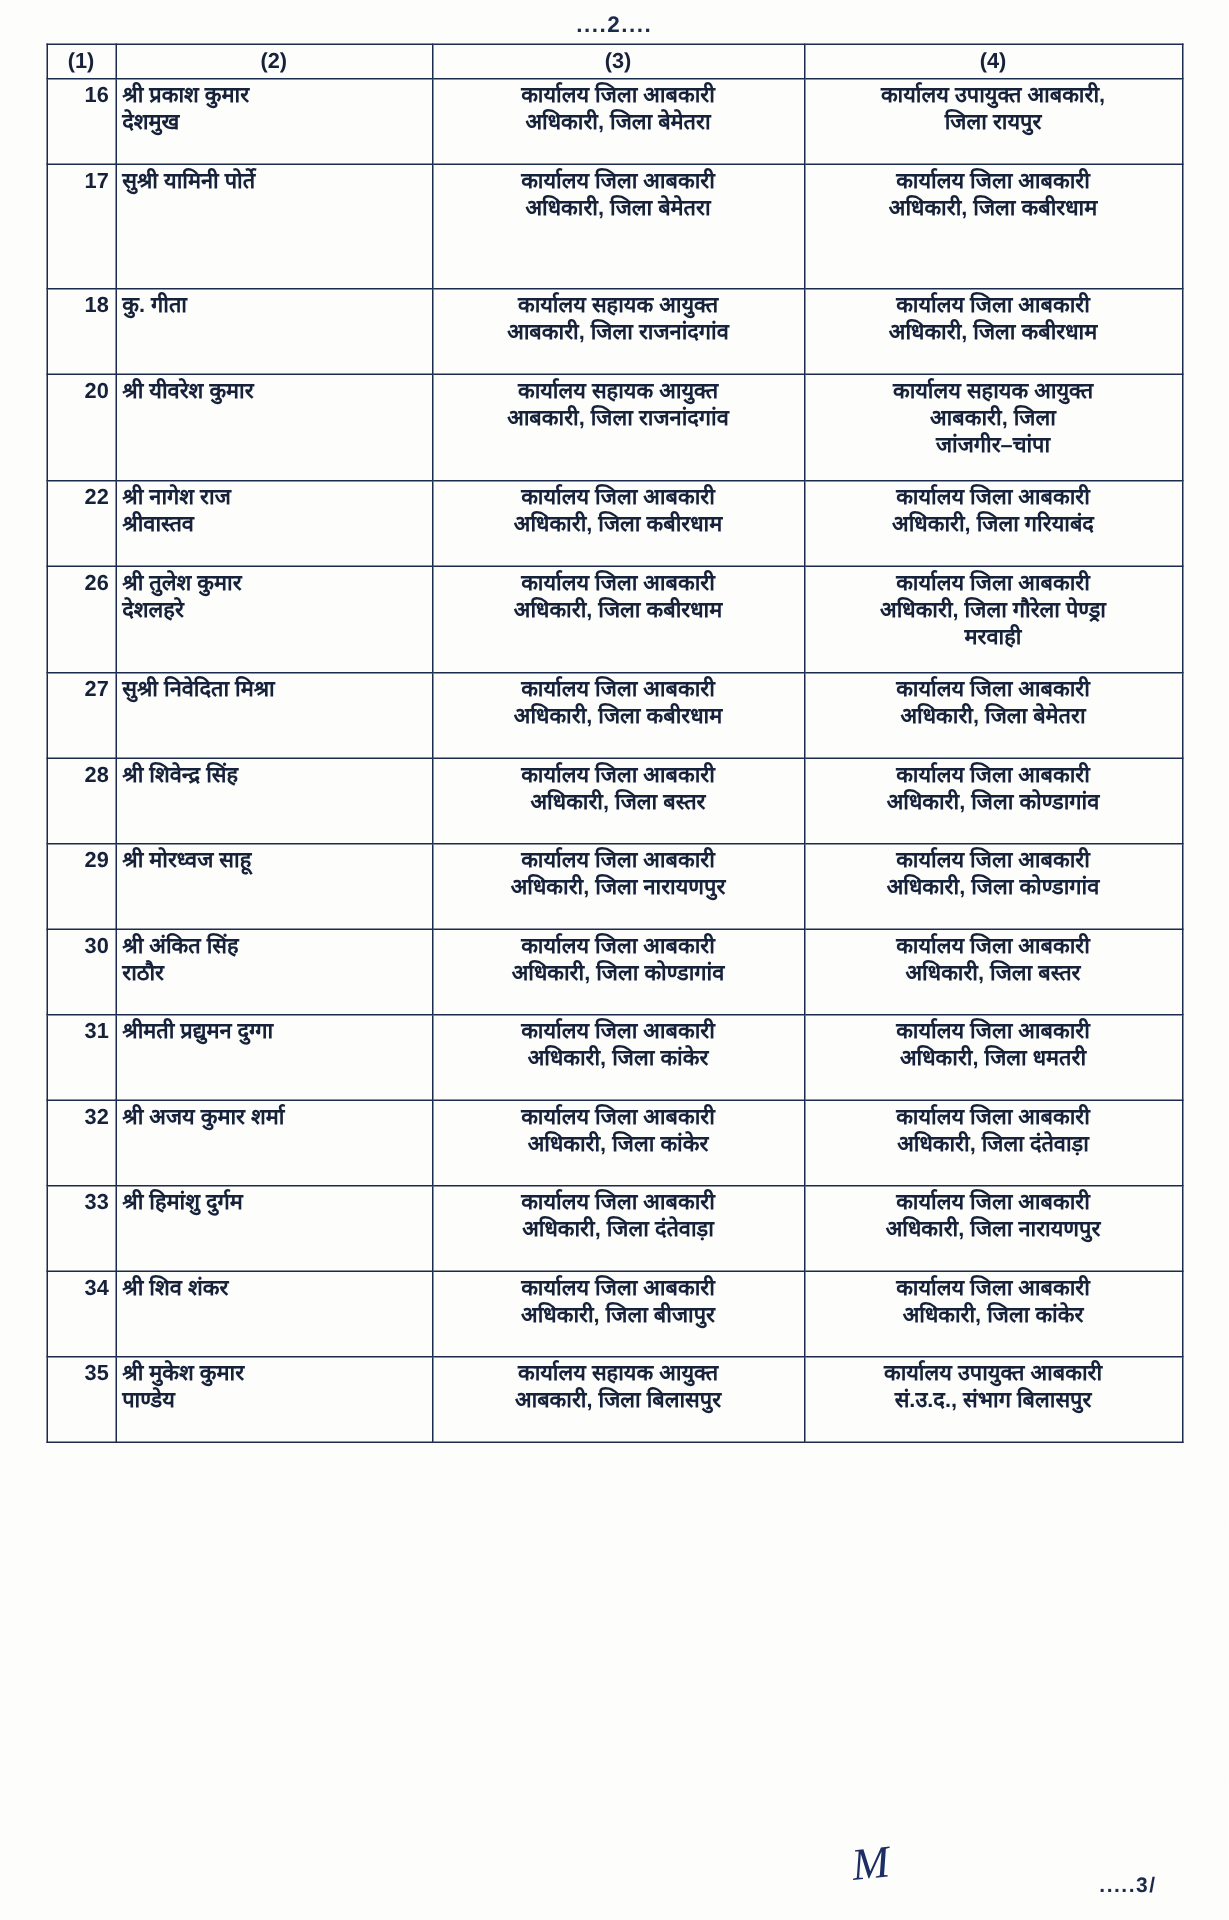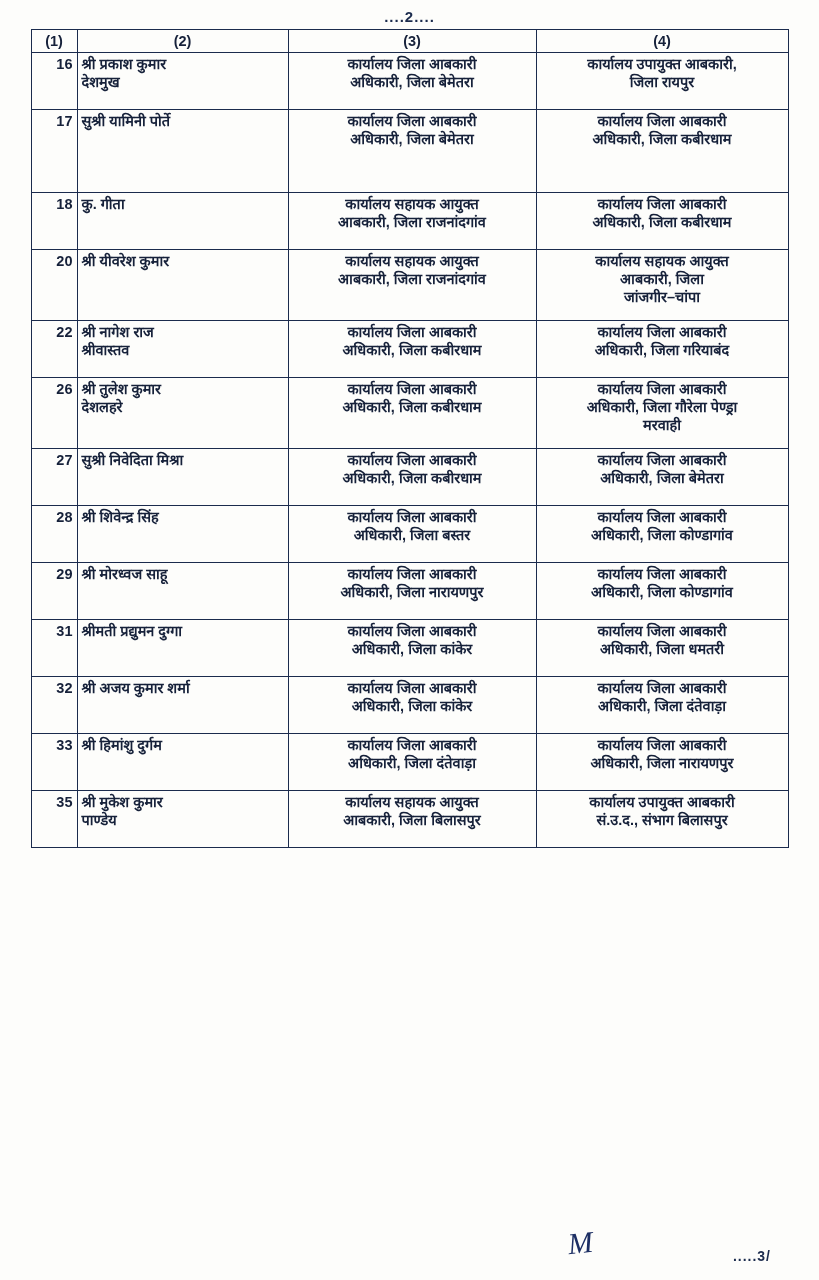--- a/index.html
+++ b/index.html
@@ -262,20 +262,35 @@
           <td class="ct">
             <span class="ln">कार्यालय जिला आबकारी</span>
             <span class="ln">अधिकारी, जिला नारायणपुर</span>
           </td>
           <td class="ct">
             <span class="ln">कार्यालय जिला आबकारी</span>
             <span class="ln">अधिकारी, जिला कोण्डागांव</span>
           </td>
         </tr>
         <tr class="tall-1">
+          <td class="sn">30</td>
+          <td class="nm">
+            <span class="ln">श्री अंकित सिंह</span>
+            <span class="ln">राठौर</span>
+          </td>
+          <td class="ct">
+            <span class="ln">कार्यालय जिला आबकारी</span>
+            <span class="ln">अधिकारी, जिला कोण्डागांव</span>
+          </td>
+          <td class="ct">
+            <span class="ln">कार्यालय जिला आबकारी</span>
+            <span class="ln">अधिकारी, जिला बस्तर</span>
+          </td>
+        </tr>
+        <tr class="tall-1">
           <td class="sn">31</td>
           <td class="nm">
             <span class="ln">श्रीमती प्रद्युमन दुग्गा</span>
           </td>
           <td class="ct">
             <span class="ln">कार्यालय जिला आबकारी</span>
             <span class="ln">अधिकारी, जिला कांकेर</span>
           </td>
           <td class="ct">
             <span class="ln">कार्यालय जिला आबकारी</span>
@@ -301,20 +316,34 @@
           <td class="nm">
             <span class="ln">श्री हिमांशु दुर्गम</span>
           </td>
           <td class="ct">
             <span class="ln">कार्यालय जिला आबकारी</span>
             <span class="ln">अधिकारी, जिला दंतेवाड़ा</span>
           </td>
           <td class="ct">
             <span class="ln">कार्यालय जिला आबकारी</span>
             <span class="ln">अधिकारी, जिला नारायणपुर</span>
+          </td>
+        </tr>
+        <tr class="tall-1">
+          <td class="sn">34</td>
+          <td class="nm">
+            <span class="ln">श्री शिव शंकर</span>
+          </td>
+          <td class="ct">
+            <span class="ln">कार्यालय जिला आबकारी</span>
+            <span class="ln">अधिकारी, जिला बीजापुर</span>
+          </td>
+          <td class="ct">
+            <span class="ln">कार्यालय जिला आबकारी</span>
+            <span class="ln">अधिकारी, जिला कांकेर</span>
           </td>
         </tr>
         <tr class="tall-1">
           <td class="sn">35</td>
           <td class="nm">
             <span class="ln">श्री मुकेश कुमार</span>
             <span class="ln">पाण्डेय</span>
           </td>
           <td class="ct">
             <span class="ln">कार्यालय सहायक आयुक्त</span>

